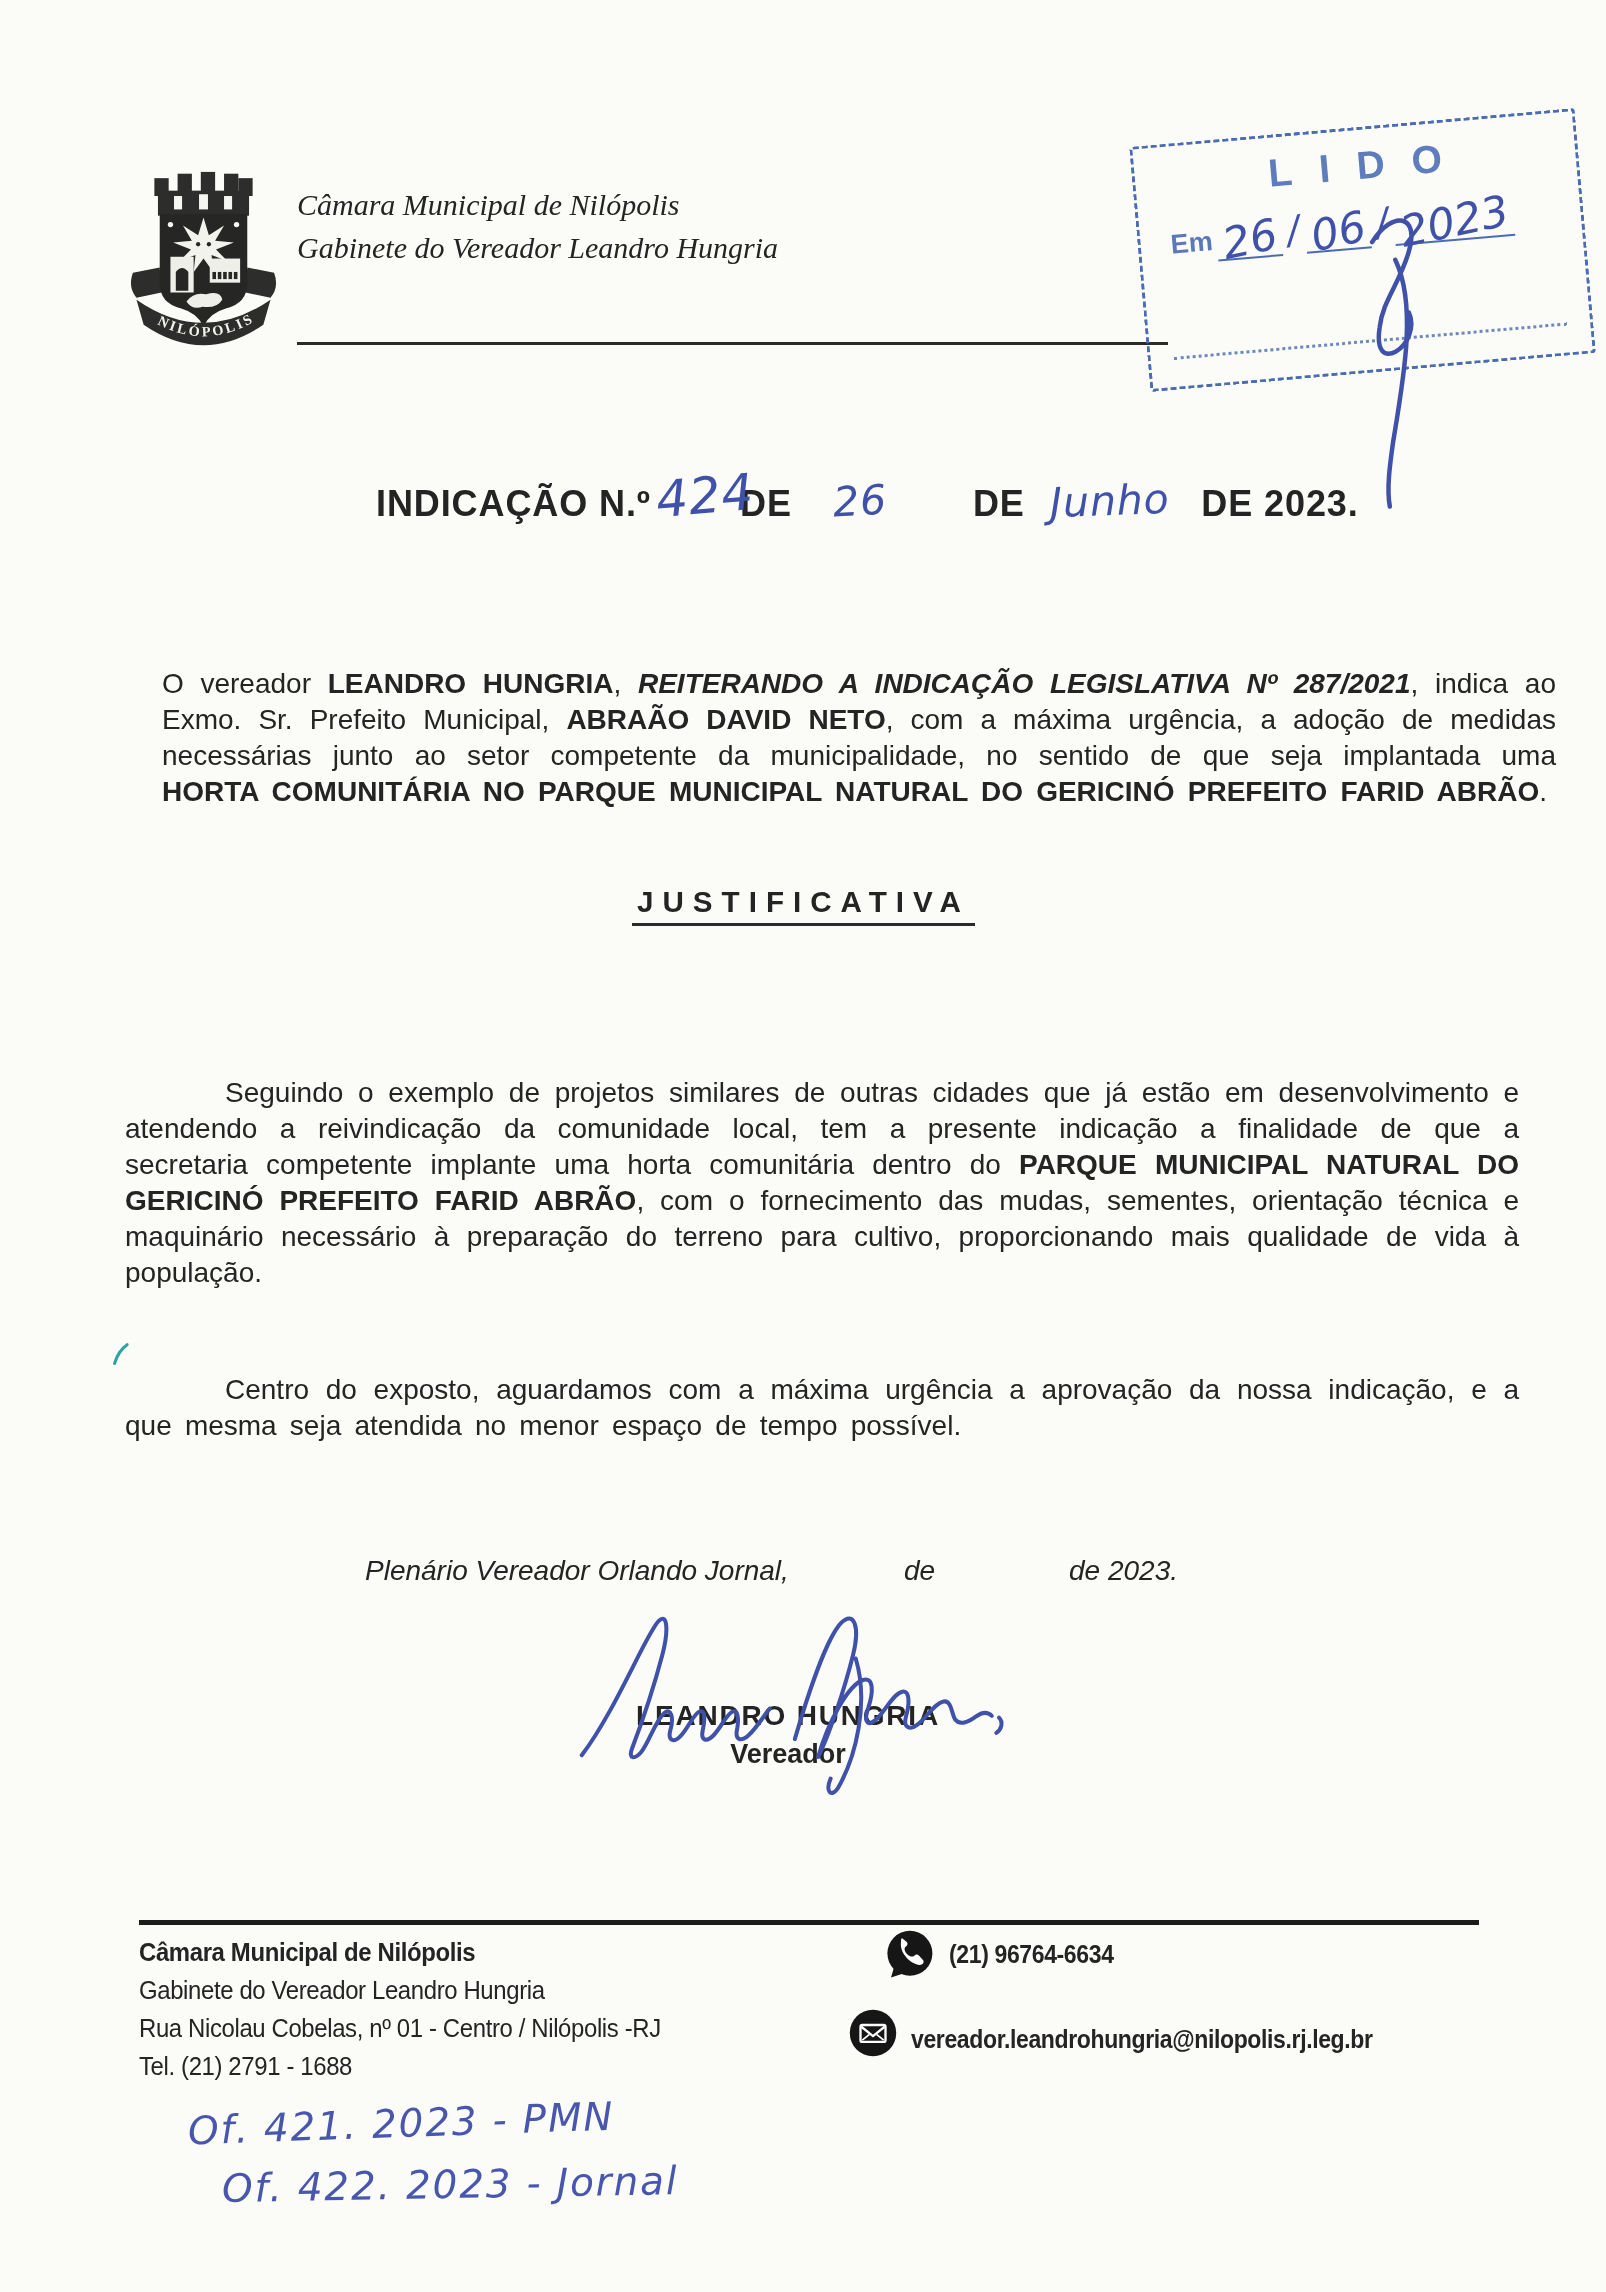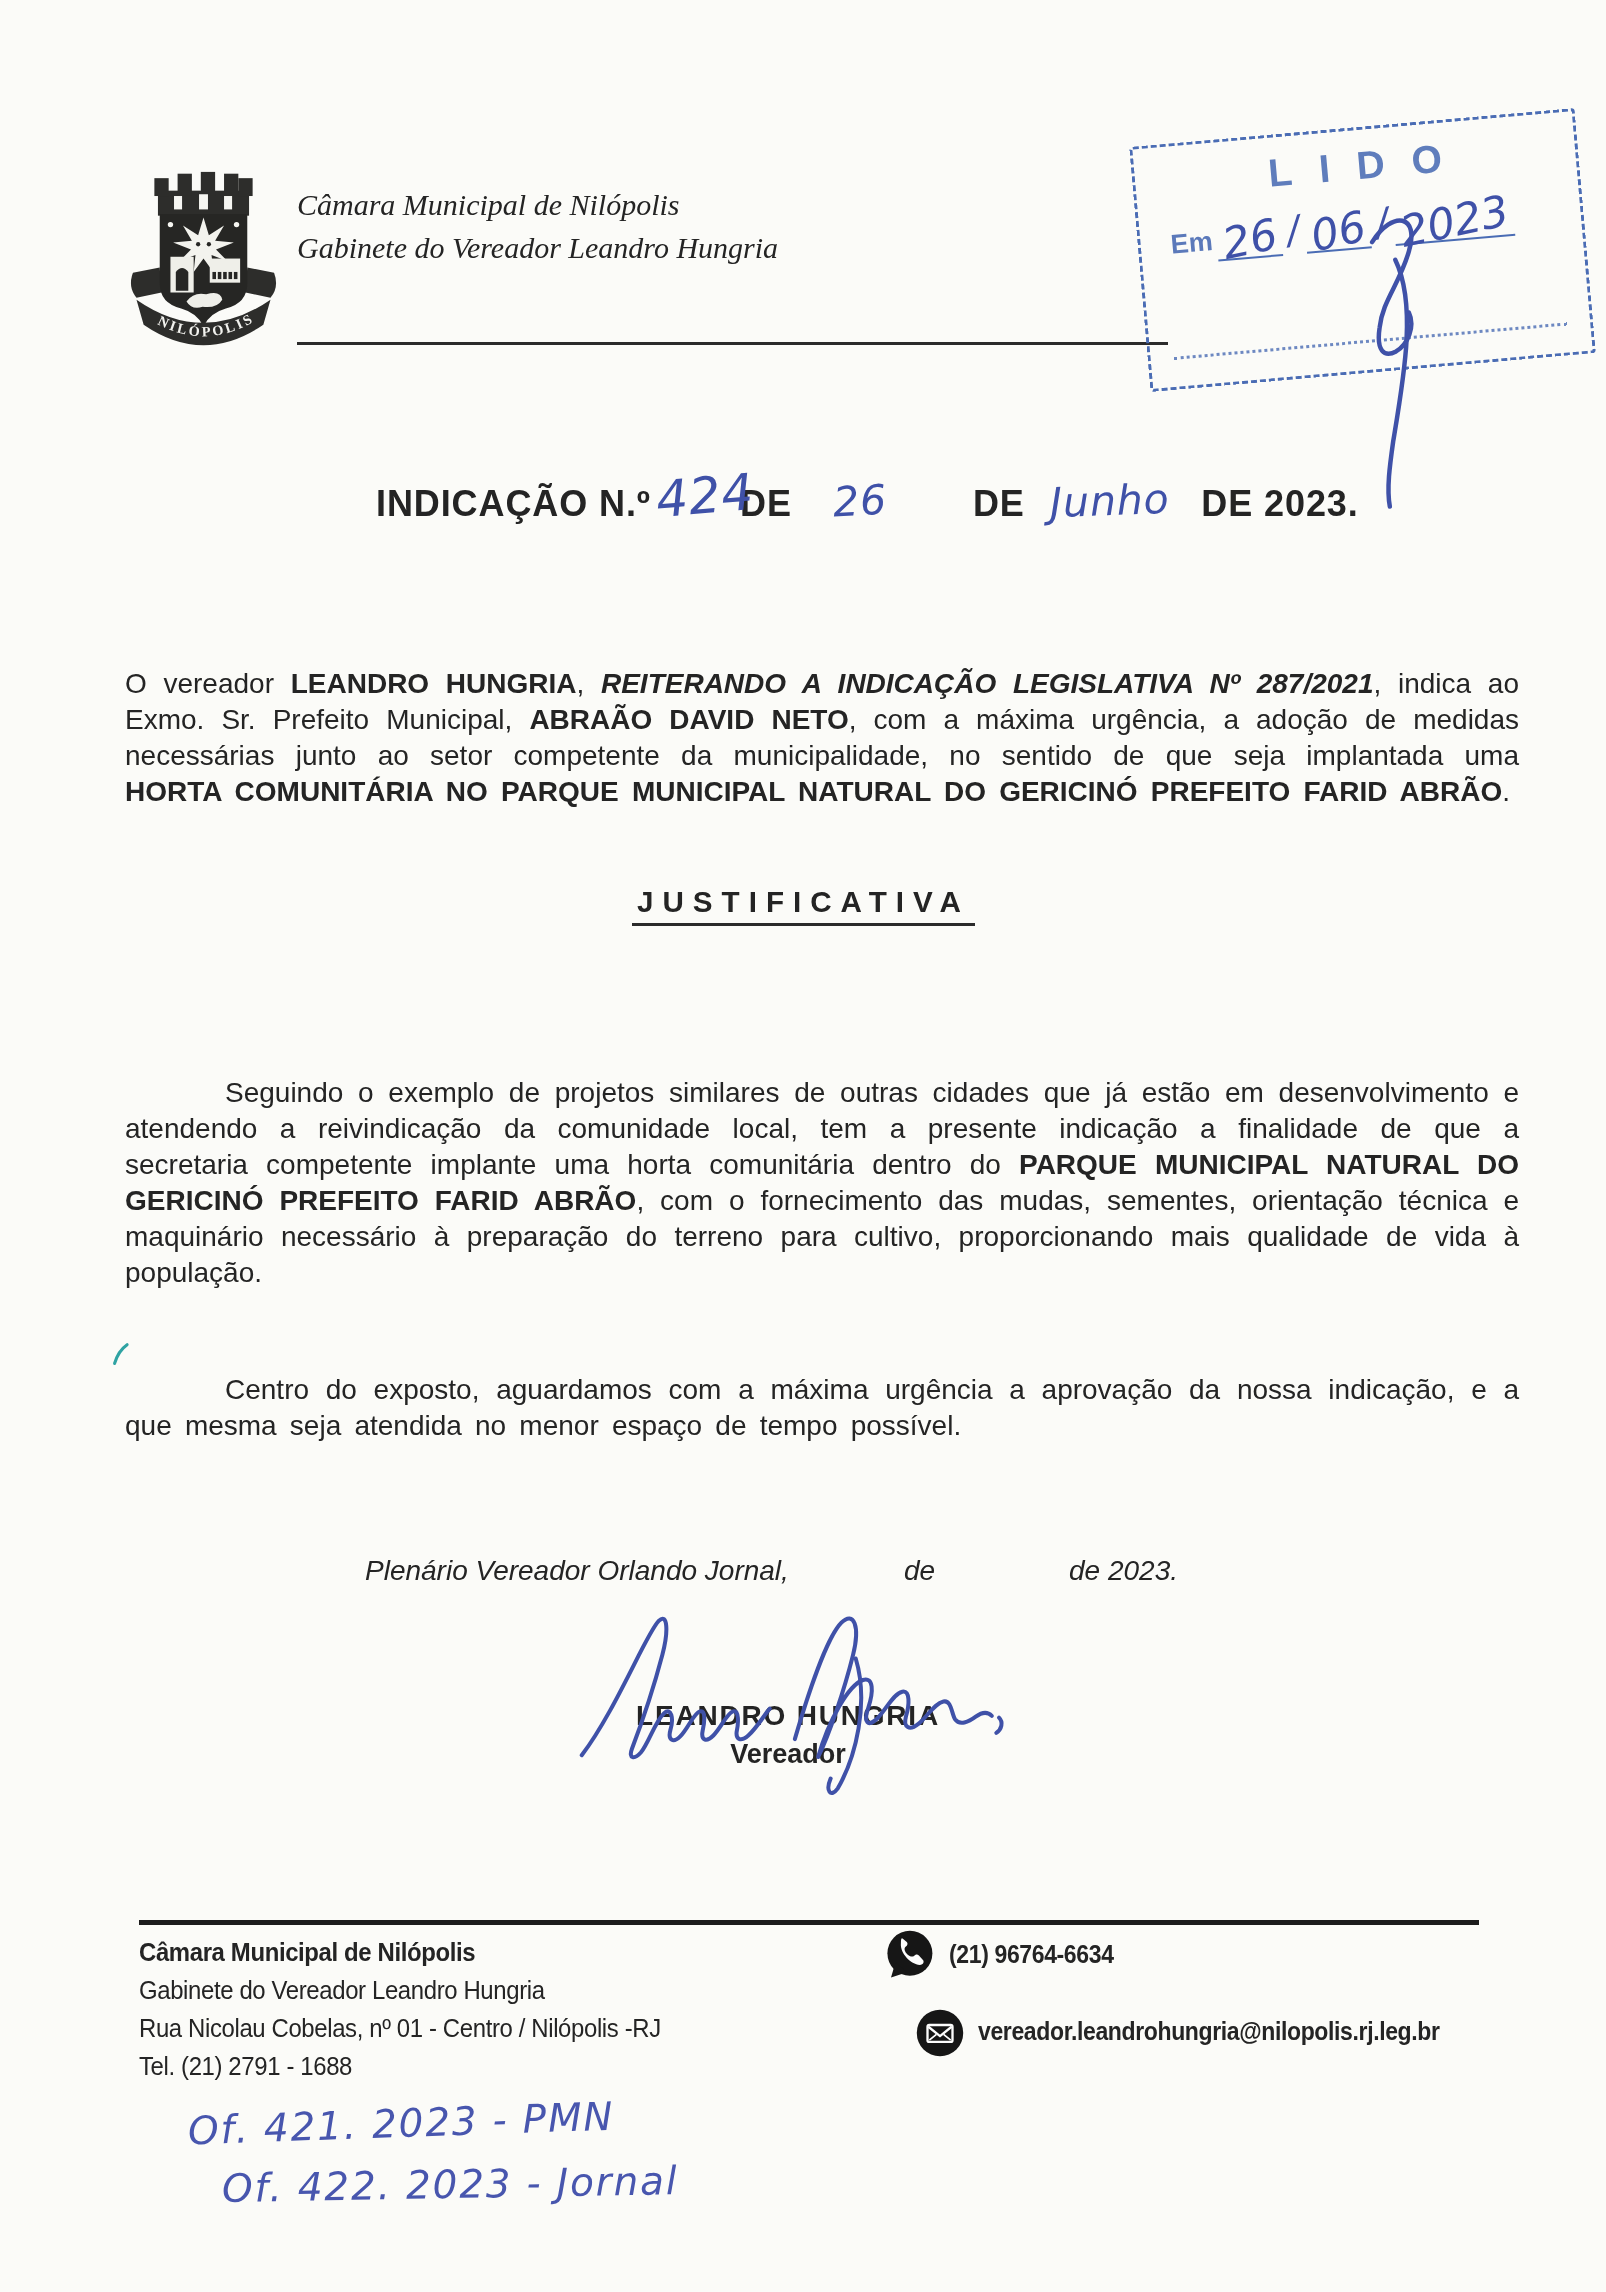--- a/index.html
+++ b/index.html
@@ -61,21 +61,21 @@
   .title-line .seg-5{margin-left:86px;}
   .title-line .seg-6{font-size:41px;margin-left:25px;transform:rotate(-2deg);}
   .title-line .seg-7{margin-left:32px;}
 
   
   .para{
     position:absolute;left:125px;width:1394px;
     font-size:28px;line-height:36px;
     text-align:justify;word-spacing:5.4px;
   }
-  .para-1{top:666px;}
+  .para-1{top:666px;margin-left:37px;}
   .para-2{top:1075px;text-indent:100px;}
   .para-3{top:1372px;text-indent:100px;}
   .section-heading{position:absolute;left:0;top:885px;width:1607px;text-align:center;}
   .section-heading span{
     display:inline-block;font-size:29.6px;font-weight:700;letter-spacing:9px;
     border-bottom:3.6px solid #2b2b2b;padding:0 5.4px 3.6px 5.4px;
   }
   .teal-mark{position:absolute;left:111px;top:1342px;width:19.7px;height:25px;}
 
   .plenary{
@@ -92,21 +92,21 @@
   .sig-role{font-size:27px;font-weight:700;margin-top:7.2px;}
   .sig-svg{position:absolute;left:5.4px;top:-97px;width:484px;height:197px;overflow:visible;pointer-events:none;}
 
   
   .footer-rule{position:absolute;left:139px;top:1920px;width:1340px;height:4.5px;background:#1c1c1c;}
   .footer-left{position:absolute;left:139px;top:1933px;}
   .f-line{height:38px;line-height:38px;font-size:26px;font-weight:700;white-space:nowrap;}
   .cond{display:inline-block;transform:scaleX(.92);transform-origin:0 50%;letter-spacing:-0.4px;}
   .f-contact{position:absolute;display:flex;align-items:center;gap:12.5px;white-space:nowrap;}
   .f-contact-1{left:882px;top:1929px;}
-  .f-contact-2{left:915px;top:2008px;align-items:center;}
+  .f-contact-2{left:848px;top:2008px;align-items:flex-end;}
   .f-contact .txt{font-size:25px;font-weight:700;padding-bottom:3.6px;}
   .f-icon{display:inline-block;line-height:0;}
 
   
   .note{position:absolute;white-space:nowrap;}
   .note-1{left:188px;top:2101px;transform:rotate(-2deg);}
   .note-2{left:222px;top:2162px;transform:rotate(-1deg);}
   .hand-note{
     font-family:"DejaVu Sans",sans-serif;font-style:italic;
     color:var(--note-blue,#4856ae);font-size:39px;letter-spacing:1.8px;

